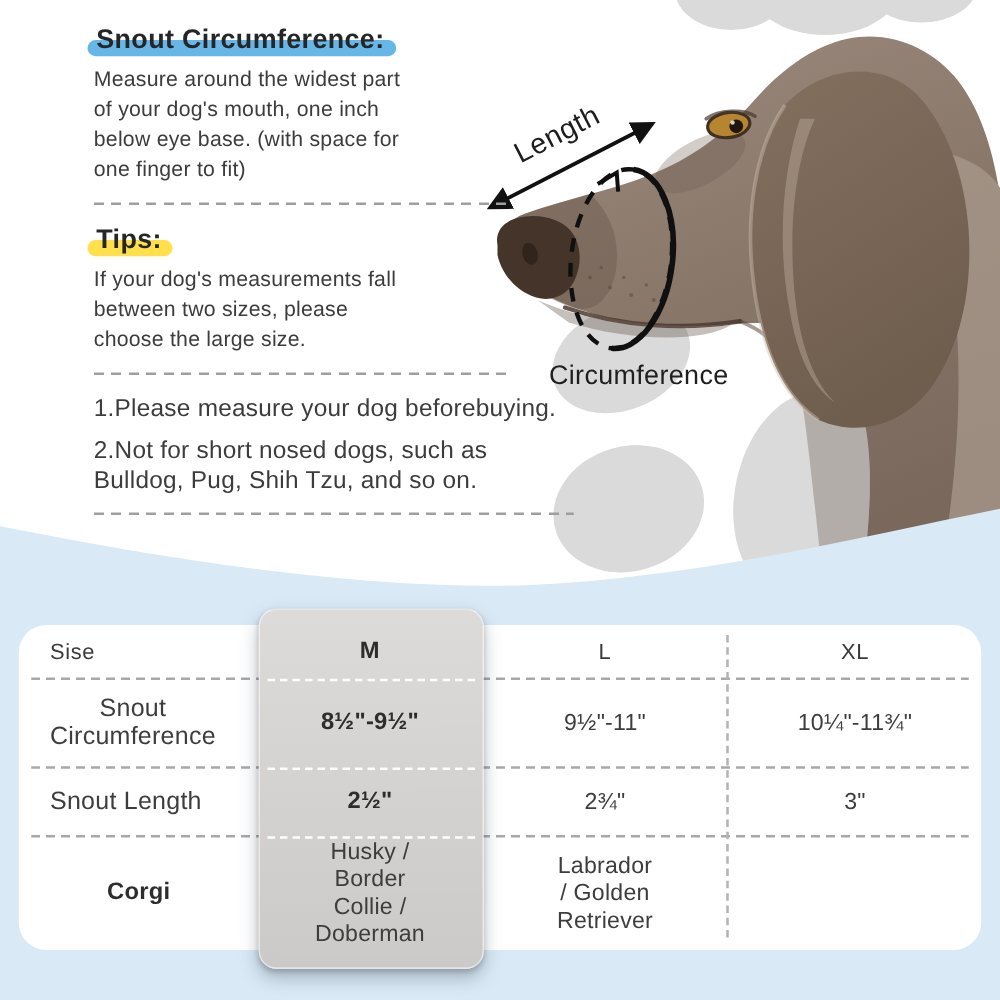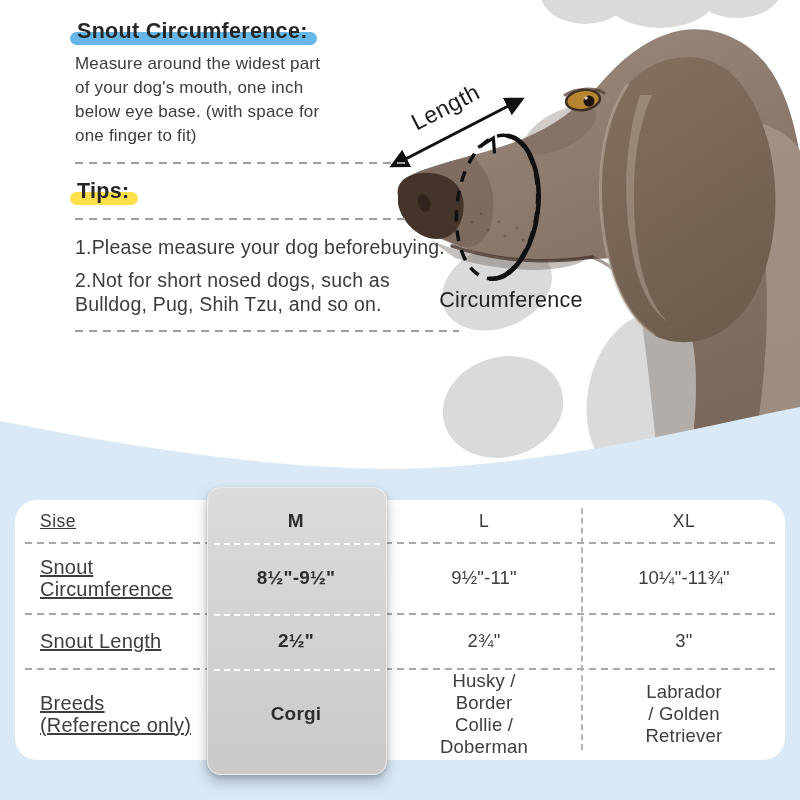--- a/index.html
+++ b/index.html
@@ -58,21 +58,21 @@
     border:1px solid rgba(255,255,255,.55);
     box-shadow:0 7px 14px rgba(70,80,95,.35),0 2px 4px rgba(0,0,0,.18);
   }
   .m-div{position:absolute;left:6px;right:6px;height:0;border-top:2px dashed rgba(255,255,255,.95);}
   .m-div.d1{top:55px;} .m-div.d2{top:126px;} .m-div.d3{top:181px;}
   .cell{
     position:relative;z-index:3;display:flex;align-items:center;justify-content:center;
     text-align:center;font-size:20px;color:#3d3d3d;letter-spacing:.2px;
   }
   .cell span{white-space:pre-line;line-height:22px;}
-  .cell.lab{justify-content:flex-start;text-align:left;padding-left:25px;text-decoration:underline;}
+  .cell.lab{justify-content:flex-start;text-align:center;padding-left:25px;}
   .cell.head{font-size:17.5px;color:#3a3a3a;letter-spacing:.5px;}
   .cell.val{font-size:18.5px;}
   .cell.col-m{font-weight:bold;font-size:19px;color:#2d2d2d;}
 </style>
 </head>
 <body>
 
 <svg class="hero" width="800" height="800" viewBox="0 0 800 800">
   <defs>
     <linearGradient id="dogGrad" x1="0" y1="0" x2="0.35" y2="1">
@@ -207,20 +207,23 @@
 of your dog's mouth, one inch
 below eye base. (with space for
 one finger to fit)</p>
   </div>
   <div class="divider w1"></div>
 
   <div>
     <h2 class="sec-heading">
       <span class="hl hl-yellow">Tips:</span>
     </h2>
+    <p class="sec-body">If your dog's measurements fall
+between two sizes, please
+choose the large size.</p>
   </div>
   <div class="divider w1"></div>
 
   <div>
     <p class="att-item">1.Please measure your dog beforebuying.</p>
     <p class="att-item">2.Not for short nosed dogs, such as
 Bulldog, Pug, Shih Tzu, and so on.</p>
   </div>
   <div class="divider w3"></div>
 </div>
@@ -270,24 +273,20 @@
   <div class="cell val col-m">
     <span>2½"</span>
     </div>
   <div class="cell val">
     <span>2¾"</span>
     </div>
   <div class="cell val">
     <span>3"</span>
     </div>
 
-  <div class="cell lab">
-    <span>Breeds
-(Reference only)</span>
-    </div>
   <div class="cell val col-m">
     <span>Corgi</span>
     </div>
   <div class="cell val">
     <span>Husky /
 Border
 Collie /
 Doberman</span>
     </div>
   <div class="cell val">

